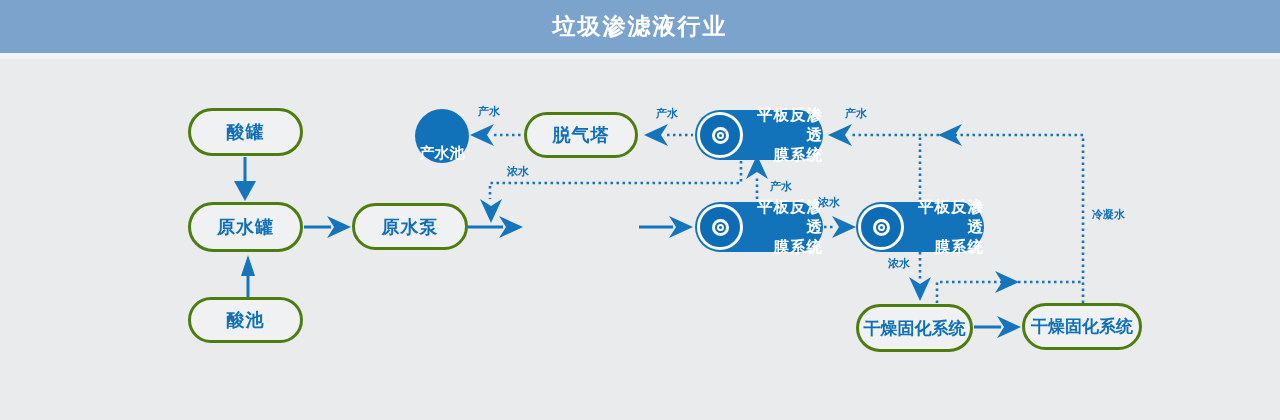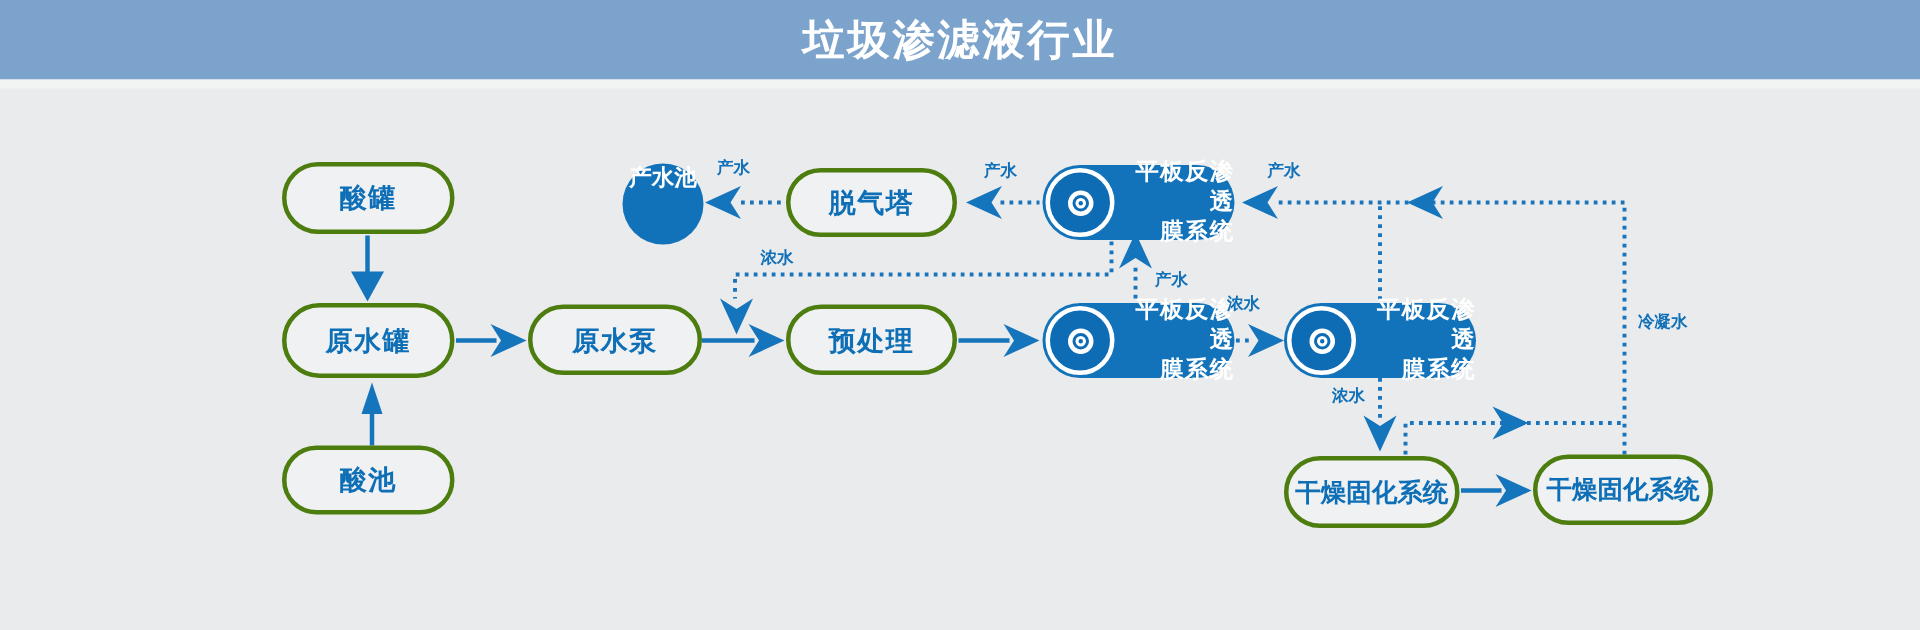--- a/index.html
+++ b/index.html
@@ -1,42 +1,42 @@
 <!DOCTYPE html>
 <html><head>
 <meta charset="utf-8">
 <style>
   * { margin:0; padding:0; box-sizing:border-box; }
   html,body { width:1280px; height:420px; }
   body { font-family:"Liberation Sans", sans-serif; }
   .stage { position:relative; width:1280px; height:420px; background:#eaebec; overflow:hidden; }
   .header { position:absolute; left:0; top:0; width:1280px; height:53px; background:#7ba3cb;
             display:flex; align-items:center; justify-content:center; }
-  .header-title { color:#ffffff; font-size:28px; font-weight:bold; letter-spacing:2px; }
+  .header-title { color:#ffffff; font-size:23px; font-weight:bold; letter-spacing:2px; }
   .header-strip { position:absolute; left:0; top:53px; width:1280px; height:6px; background:#f2f3f3; }
   .connectors { position:absolute; left:0; top:0; width:1280px; height:420px; }
 
   .pill { position:absolute; border:3px solid #4d7c0f; background:#eff1f2; border-radius:26px;
           display:flex; align-items:center; justify-content:center;
           color:#0e6fb6; font-weight:bold; font-size:18px; letter-spacing:1px; }
   .pill.small-text { font-size:17px; letter-spacing:0; }
 
   .pill-filled { position:absolute; background:#1273ba; border-radius:26px; color:#ffffff;
                  display:flex; align-items:center;text-align:right; }
   .ro-icon { position:absolute; left:2px; top:2px; width:46px; height:46px; border-radius:50%;
              background:#0d6cb4; border:3px solid #ffffff;
              display:flex; align-items:center; justify-content:center; }
   .ro-icon-ring { width:17px; height:17px; border-radius:50%; border:3px solid #ffffff;
                   display:flex; align-items:center; justify-content:center; }
   .ro-icon-dot { width:7px; height:7px; border-radius:50%; border:2px solid #ffffff; }
   .ro-text { position:absolute; left:48px; top:0; height:100%; display:flex; flex-direction:column;
              justify-content:center; font-weight:bold; font-size:15.5px; line-height:20px; letter-spacing:1px; }
 
   .circle-node { position:absolute; border-radius:50%; background:#1272b9; color:#ffffff;
-                 display:flex; align-items:flex-start; justify-content:center;
+                 display:flex; align-items:flex-end; justify-content:center;
                  font-weight:bold; font-size:15px; }
 
   .flow-label { position:absolute; color:#1070b8; font-weight:bold; font-size:11px; white-space:nowrap; }
 </style>
 </head>
 <body>
 
 <div class="stage">
 
   <div class="header">
@@ -94,23 +94,20 @@
   </div>
   <div class="pill" style="left:352px; top:203px; width:116px; height:47px;">
     <span>原水泵</span>
   </div>
   <div class="pill" style="left:188px; top:297px; width:115px; height:46px;">
     <span>酸池</span>
   </div>
   <div class="pill" style="left:524px; top:112px; width:114px; height:46px;">
     <span>脱气塔</span>
   </div>
-  <div class="pill" style="left:524px; top:203px; width:114px; height:47px;">
-    <span>预处理</span>
-  </div>
   <div class="pill small-text" style="left:856px; top:304px; width:117px; height:48px;">
     <span>干燥固化系统</span>
   </div>
   <div class="pill small-text" style="left:1022px; top:303px; width:120px; height:47px;">
     <span>干燥固化系统</span>
   </div>
 
   <div class="circle-node" style="left:415px; top:109px; width:54px; height:54px;">
     <span>产水池</span>
   </div>

